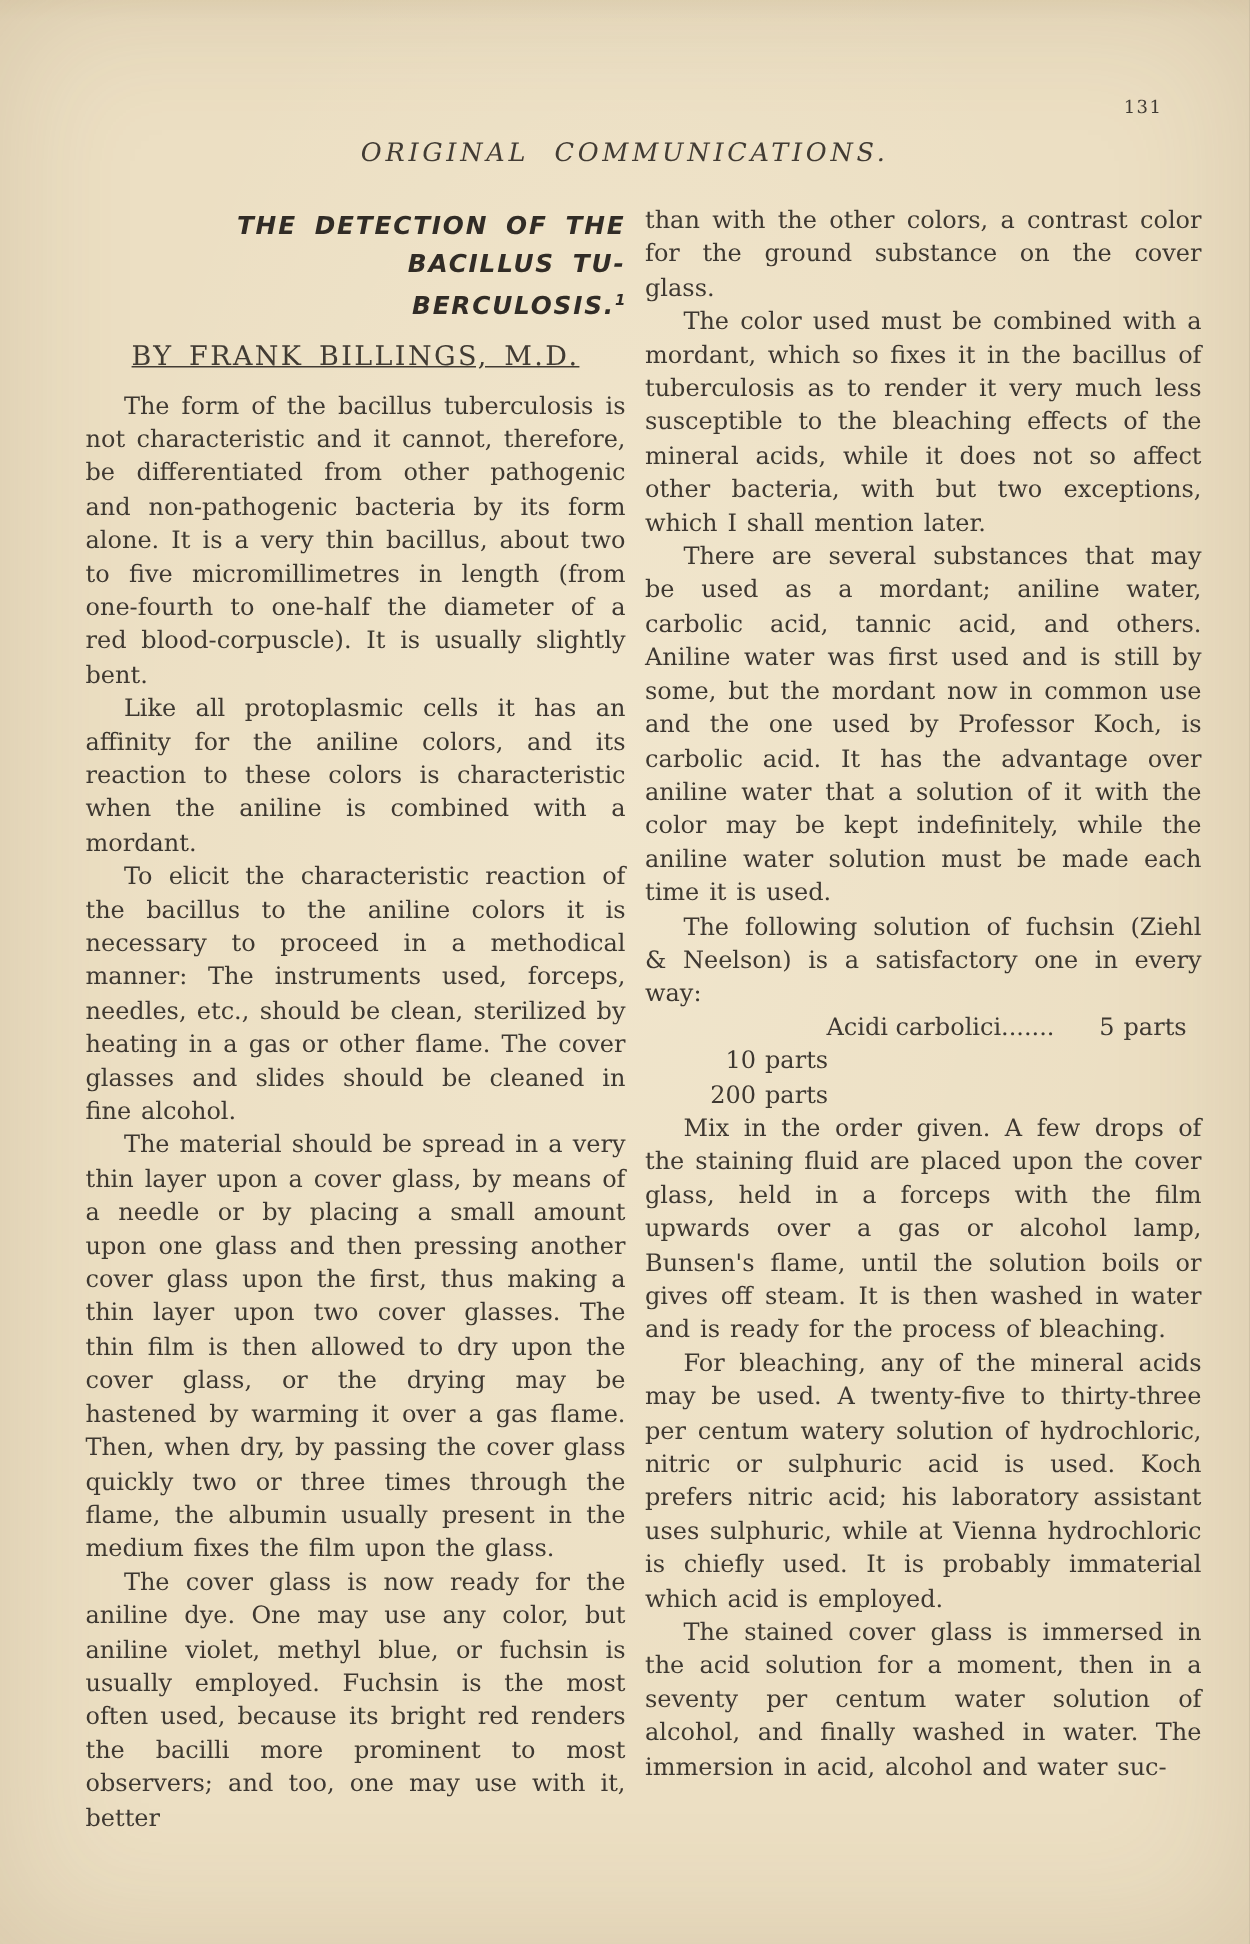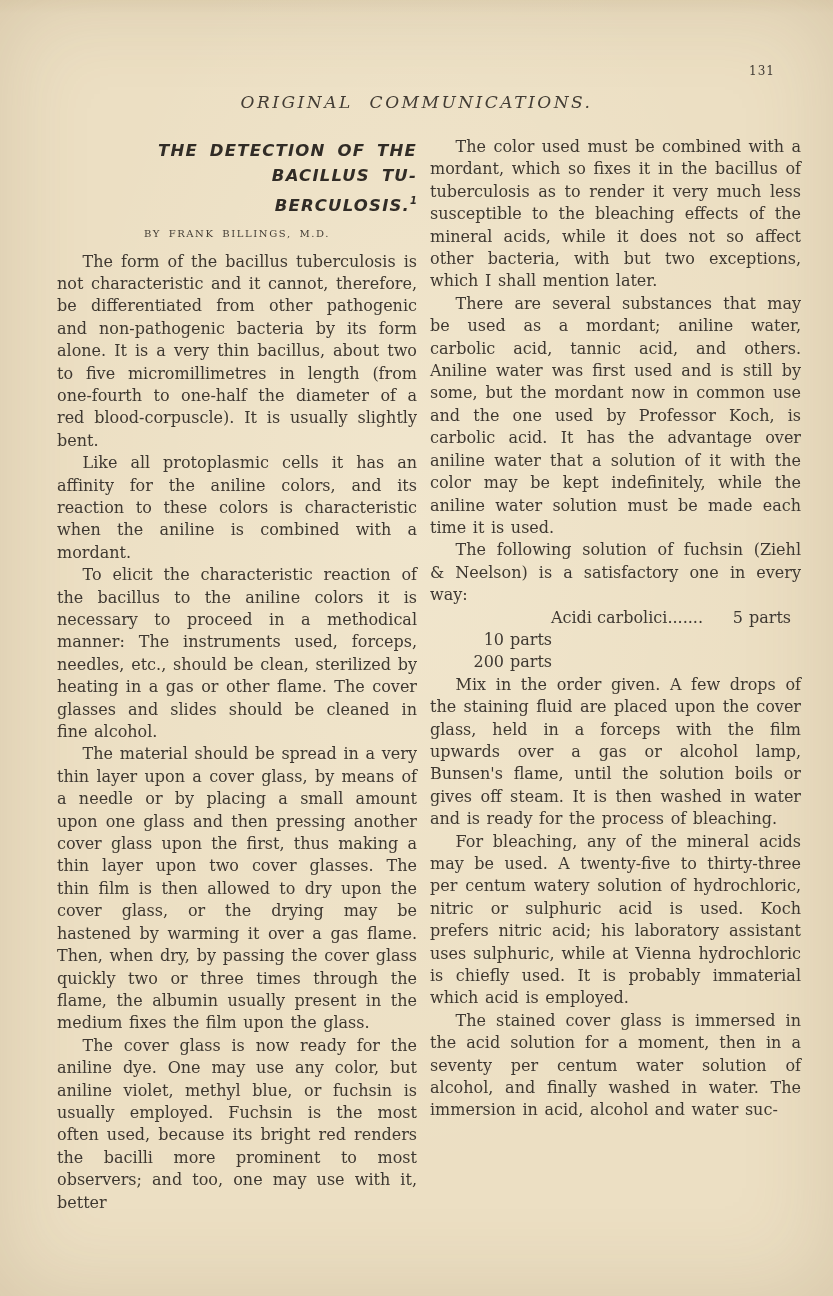--- a/index.html
+++ b/index.html
@@ -69,25 +69,26 @@
     letter-spacing: 1.2px;
     word-spacing: 5px;
     color: #312c26;
   }
   .article-title sup {
     font-size: 10px;
     letter-spacing: 0;
   }
   .byline {
     text-align: center;
-    font-size: 10px;
+    font-size: 18px;
     letter-spacing: 1.6px;
     word-spacing: 3px;
     color: #423c34;
     margin-bottom: 12px;
+    text-decoration: underline;
   }
 
   
   p.body-par {
     margin: 0;
     font-size: 16px;
     line-height: 22.4px;
     text-align: justify;
     word-spacing: 1.5px;
   }
@@ -139,20 +140,21 @@
 
       <p class="body-par indent">The form of the bacillus tuberculosis is not characteristic and it cannot, therefore, be differentiated from other pathogenic and non-pathogenic bacteria by its form alone. It is a very thin bacillus, about two to five micromillimetres in length (from one-fourth to one-half the diameter of a red blood-corpuscle). It is usually slightly bent.</p>
       <p class="body-par indent">Like all protoplasmic cells it has an affinity for the aniline colors, and its reaction to these colors is characteristic when the aniline is combined with a mordant.</p>
       <p class="body-par indent">To elicit the characteristic reaction of the bacillus to the aniline colors it is necessary to proceed in a methodical manner: The instruments used, forceps, needles, etc., should be clean, sterilized by heating in a gas or other flame. The cover glasses and slides should be cleaned in fine alcohol.</p>
       <p class="body-par indent">The material should be spread in a very thin layer upon a cover glass, by means of a needle or by placing a small amount upon one glass and then pressing another cover glass upon the first, thus making a thin layer upon two cover glasses. The thin film is then allowed to dry upon the cover glass, or the drying may be hastened by warming it over a gas flame. Then, when dry, by passing the cover glass quickly two or three times through the flame, the albumin usually present in the medium fixes the film upon the glass.</p>
       <p class="body-par indent">The cover glass is now ready for the aniline dye. One may use any color, but aniline violet, methyl blue, or fuchsin is usually employed. Fuchsin is the most often used, because its bright red renders the bacilli more prominent to most observers; and too, one may use with it, better</p>
 
     </section>
 
     <section class="col col-right">
+      <p class="body-par no-indent">than with the other colors, a contrast color for the ground substance on the cover glass.</p>
       <p class="body-par indent">The color used must be combined with a mordant, which so fixes it in the bacillus of tuberculosis as to render it very much less susceptible to the bleaching effects of the mineral acids, while it does not so affect other bacteria, with but two exceptions, which I shall mention later.</p>
       <p class="body-par indent">There are several substances that may be used as a mordant; aniline water, carbolic acid, tannic acid, and others. Aniline water was first used and is still by some, but the mordant now in common use and the one used by Professor Koch, is carbolic acid. It has the advantage over aniline water that a solution of it with the color may be kept indefinitely, while the aniline water solution must be made each time it is used.</p>
       <p class="body-par indent">The following solution of fuchsin (Ziehl &amp; Neelson) is a satisfactory one in every way:</p>
 
       <div class="recipe">
         <div class="recipe-row">
           <span class="recipe-label">Acidi carbolici.......</span>
             <span class="recipe-qty">5</span>
             <span class="recipe-unit">parts</span>
         </div>

